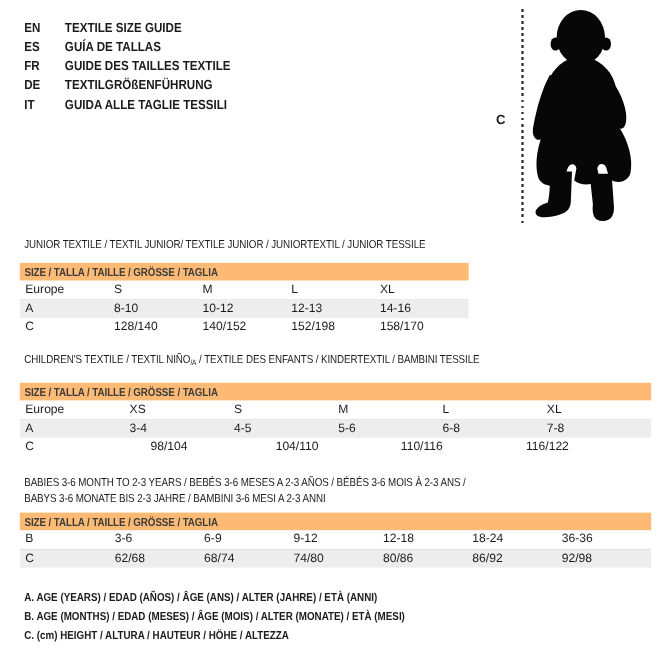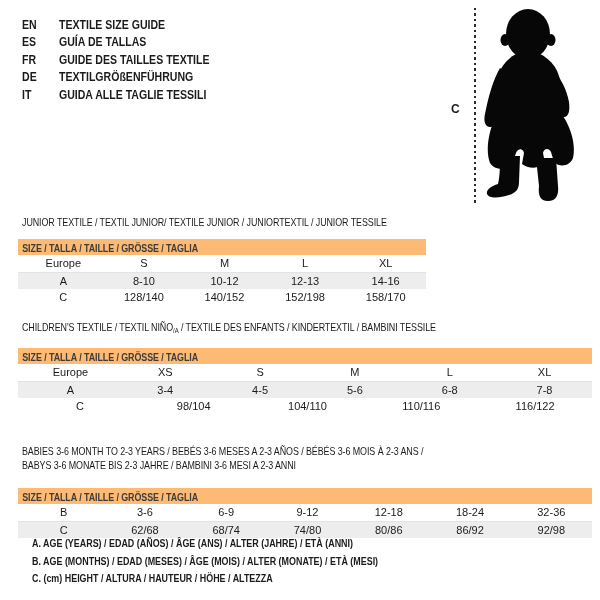--- a/index.html
+++ b/index.html
@@ -18,35 +18,35 @@
 
   
   .dash-line{left:474px;top:8px;width:2px;height:198px;
     background:repeating-linear-gradient(to bottom,#2b2b2b 0 2.5px,transparent 2.5px 5.5px)}
   .c-label{left:451px;top:102px;font-weight:700;font-size:12px}
 
   
   .size-table{left:18px}
   .t1{top:215px;width:408px}
   .t2{top:320px;width:574px}
-  .t3{top:444px;width:574px}
+  .t3{top:432px;width:574px}
   .t-title{font-weight:400;font-size:10.5px;letter-spacing:-0.1px;padding-left:4px;line-height:14px}
   .t1 .t-title,.t2 .t-title{margin-bottom:10px}
-  .t3 .t-title2{margin-bottom:16px}
+  .t3 .t-title2{margin-bottom:6px}
   .sub{font-size:7px;vertical-align:-2px}
   .bar{height:16px;line-height:16px;background:#fdba74}
   .bar span{font-weight:700;font-size:10.5px;color:#3c3c3c;padding-left:5px;letter-spacing:-0.1px}
   .trow{display:flex;height:16.5px;line-height:16.5px;font-size:11px}
   .trow .lbl{flex:0 0 42px;box-sizing:border-box;padding-left:5px;text-align:left}
-  .trow .cell{flex:1;text-align:center}
+  .trow .cell{flex:1;}
   .trow.head{border-bottom:1px solid #e3e3e3}
   .trow.shade{background:#ededed}
 
   
-  .footnotes{left:32px;top:535px}
+  .footnotes{left:22px;top:535px}
   .fn-line{font-weight:700;font-size:10.5px;line-height:17.6px;
            transform:scaleX(0.85);transform-origin:0 0;white-space:nowrap}
 </style>
 </head>
 <body>
 
 <div class="abs lang-block">
   <div class="lang-row">
     <span class="lang-code">EN</span>
     <span class="lang-label">TEXTILE SIZE GUIDE</span>
@@ -143,21 +143,21 @@
   <div class="t-title"><span class="cond">BABIES 3-6 MONTH TO 2-3 YEARS / BEBÉS 3-6 MESES A 2-3 AÑOS / BÉBÉS 3-6 MOIS À 2-3 ANS /</span></div>
   <div class="t-title t-title2"><span class="cond">BABYS 3-6 MONATE BIS 2-3 JAHRE / BAMBINI 3-6 MESI A 2-3 ANNI</span></div>
   <div class="bar"><span class="cond">SIZE / TALLA / TAILLE / GRÖSSE / TAGLIA</span></div>
   <div class="trow head">
     <div class="cell lbl">B</div>
     <div class="cell">3-6</div>
     <div class="cell">6-9</div>
     <div class="cell">9-12</div>
     <div class="cell">12-18</div>
     <div class="cell">18-24</div>
-    <div class="cell">32-36</div>
+    <div class="cell">36-36</div>
   </div>
   <div class="trow shade">
     <div class="cell lbl">C</div>
     <div class="cell">62/68</div>
     <div class="cell">68/74</div>
     <div class="cell">74/80</div>
     <div class="cell">80/86</div>
     <div class="cell">86/92</div>
     <div class="cell">92/98</div>
   </div>

